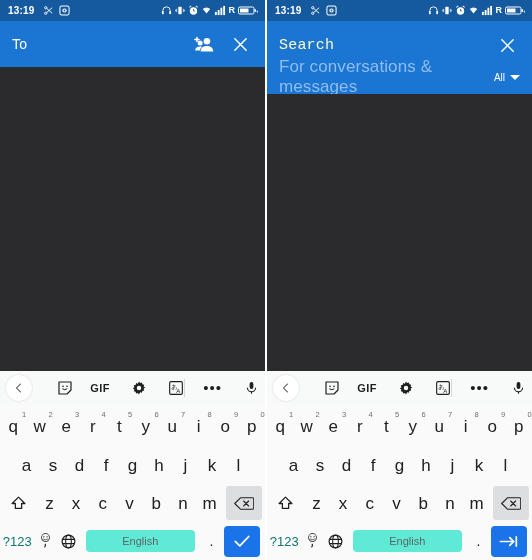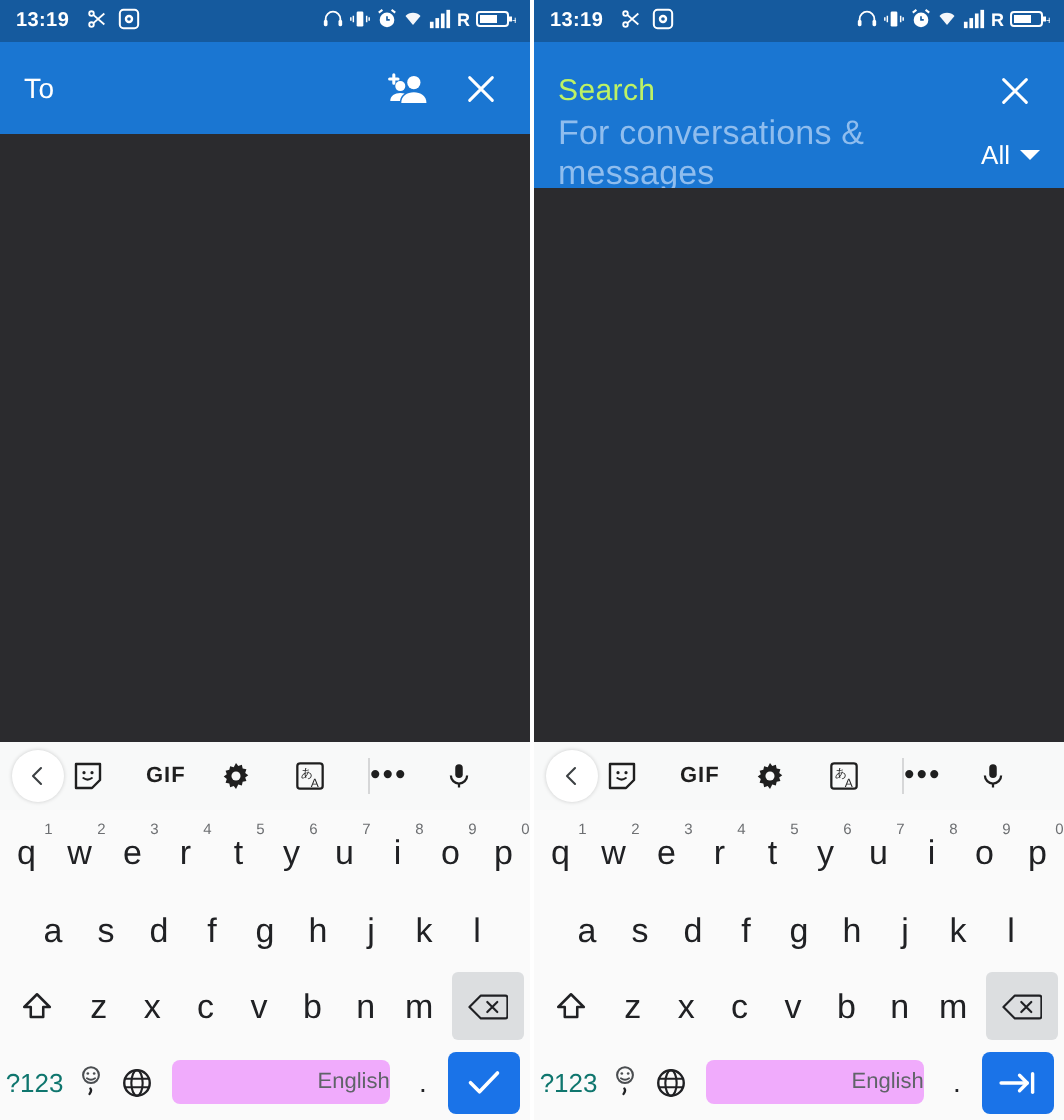--- a/index.html
+++ b/index.html
@@ -19,53 +19,53 @@
 
   
   .appbar{background:#1a76d2;flex:0 0 auto;box-sizing:border-box;}
   .appbar.left{height:46px;display:flex;align-items:center;padding:11px 12px;}
   .appbar.right{height:73px;display:flex;flex-direction:column;justify-content:flex-start;padding:0 12px;}
   .to-label{color:#ffffff;font-size:14px;letter-spacing:.2px;}
   .ab-spacer{flex:1;}
   .ab-icon{display:flex;align-items:center;justify-content:center;width:26px;height:26px;margin-left:10px;cursor:pointer;}
 
   .search-row{display:flex;align-items:center;height:40px;margin-top:4px;}
-  .search-title{color:#bef264;font-size:15px;letter-spacing:.2px;}
+  .search-title{color:#fef9c3;font-size:15px;letter-spacing:.2px;font-family:Liberation Mono, monospace;}
   .search-sub-row{display:flex;align-items:center;height:24px;}
   .search-sub{color:#8fbdee;font-size:17px;letter-spacing:.1px;}
   .filter-wrap{display:flex;align-items:center;gap:5px;cursor:pointer;}
-  .filter-label{color:#ffffff;font-size:13px;}
+  .filter-label{color:#ffffff;font-size:10px;}
   .caret{width:0;height:0;border-left:5px solid transparent;border-right:5px solid transparent;border-top:5px solid #ffffff;}
 
   
   .body-area{flex:1;background:#2b2b2e;}
 
   
   .kb{flex:0 0 auto;background:#fafafa;}
   .kb-toolbar{height:34px;background:#f8f9f9;display:flex;align-items:center;padding:0 6px;box-sizing:border-box;}
   .kb-back{width:26px;height:26px;border-radius:50%;background:#ffffff;display:flex;align-items:center;justify-content:center;box-shadow:0 0 2px rgba(0,0,0,.18);flex:0 0 auto;margin-right:4px;}
-  .tb-item{flex:1;display:flex;align-items:center;justify-content:flex-start;height:34px;cursor:pointer;}
+  .tb-item{flex:1;display:flex;align-items:center;justify-content:flex-end;height:34px;cursor:pointer;}
   .tb-gif{font-size:11px;font-weight:bold;color:#1f1f1f;letter-spacing:.5px;font-family:"Liberation Sans",sans-serif;}
   .tb-sep{width:1px;height:18px;background:#d6d7d8;flex:0 0 auto;}
   .tb-dots{font-size:15px;color:#1f1f1f;letter-spacing:1px;line-height:10px;}
 
   .kb-keys{background:#fafafa;padding:2px 0 0 0;}
   .krow{display:flex;align-items:center;justify-content:center;height:38px;}
   .krow.r1{height:39px;}
   .key{position:relative;flex:1;display:flex;align-items:center;justify-content:center;height:100%;cursor:pointer;}
   .key .ltr{font-size:17px;color:#202124;font-family:"Liberation Sans",sans-serif;font-weight:400;line-height:1;}
   .key .num{position:absolute;top:3px;right:50%;margin-right:-13px;font-size:7.5px;color:#6d6f72;}
   .kspacer{flex:.5;}
   .key.fn{flex:1.35;}
   .key.bksp{flex:1.35;background:#dcdee0;border-radius:3px;margin:2px 3px;height:calc(100% - 4px);}
   .krow.r4{height:38px;}
   .key.num123{flex:1.3;font-size:13px;color:#0f766e;}
   .key.emoji{flex:.85;}
   .key.globe{flex:.85;}
-  .space{flex:4.1;background:#f0abfc;border-radius:4px;height:22px;display:flex;align-items:center;justify-content:flex-end;margin:0 6px;cursor:pointer;}
+  .space{flex:4.1;background:#5eead4;border-radius:4px;height:22px;display:flex;align-items:center;justify-content:center;margin:0 6px;cursor:pointer;}
   .space span{font-size:11px;color:#5f6368;}
   .key.period{flex:.8;font-size:14px;color:#202124;}
   .key.action{flex:1.35;background:#1a73e8;border-radius:4px;margin:2px 5px 2px 2px;height:calc(100% - 7px);display:flex;align-items:center;justify-content:center;cursor:pointer;}
   .divider{position:absolute;left:265px;top:0;width:2px;height:560px;background:#ffffff;z-index:5;}
 </style>
 </head>
 <body>
 
 <div class="screen">
 

